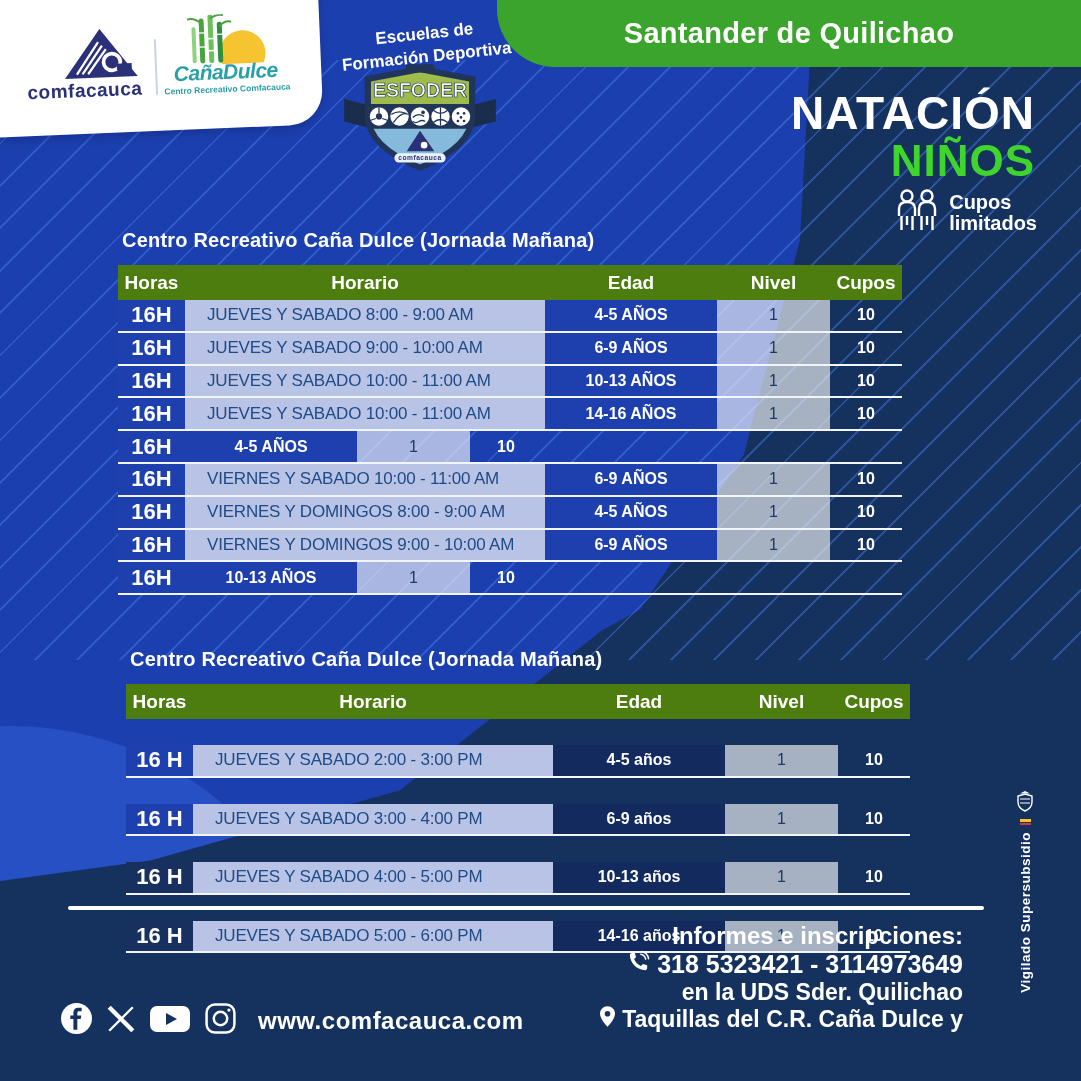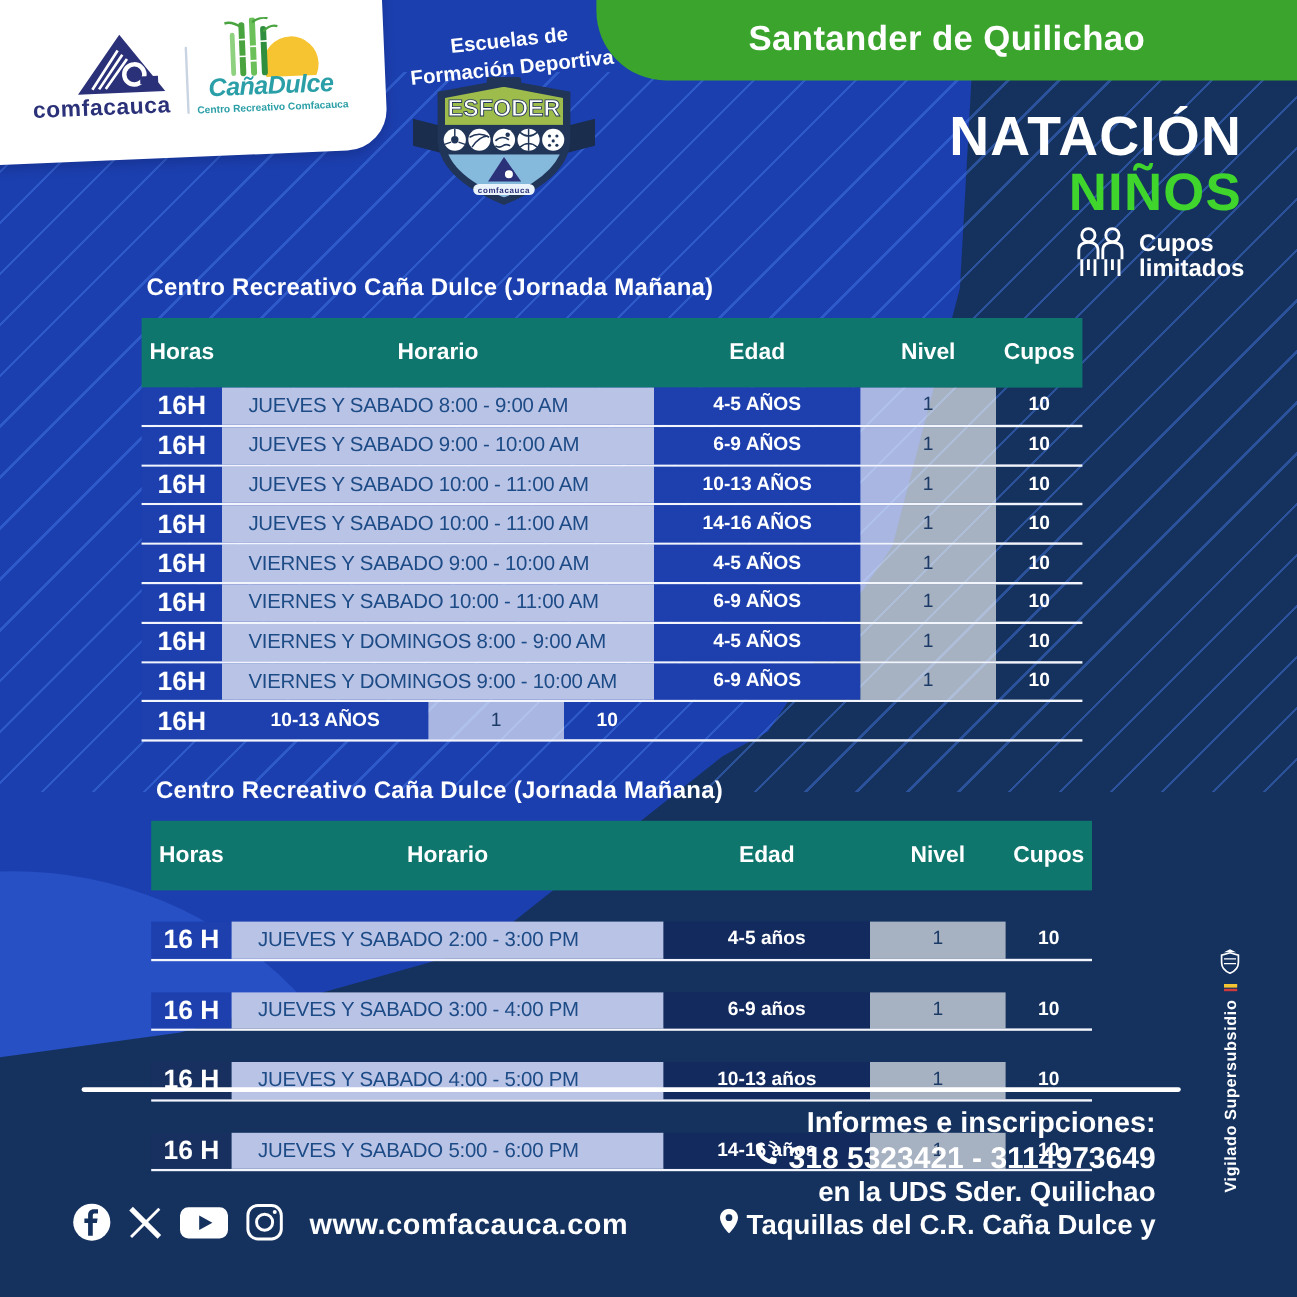--- a/index.html
+++ b/index.html
@@ -47,21 +47,21 @@
   .program{position:absolute;right:46px;top:88px;text-align:right;z-index:5;color:#fff;}
   .program .t1{font-size:46px;font-weight:700;letter-spacing:1px;line-height:50px;}
   .program .t2{font-size:44px;font-weight:700;letter-spacing:1px;line-height:46px;color:#3fd52c;}
   .cupos{position:absolute;right:44px;top:188px;z-index:5;display:flex;gap:10px;
          align-items:center;color:#fff;}
   .cupos .txt{font-size:20px;font-weight:700;line-height:21px;text-align:left;}
 
   
   .tbl{position:absolute;z-index:6;width:784px;}
   .tbl .t-title{color:#fff;font-size:20px;font-weight:700;margin:0 0 13px 4px;letter-spacing:.2px;}
-  .t-head{height:58px;background:#0f766e;display:flex;align-items:center;}
+  .t-head{height:35px;background:#4d7c0f;display:flex;align-items:center;}
   .t-head .hc{color:#fff;font-weight:700;font-size:19px;text-align:center;}
   .trow{display:flex;height:32.8px;border-bottom:2px solid #f3f5fc;}
   .t2 .trow{height:32.5px;margin-top:26px;}
   .tc{display:flex;align-items:center;justify-content:center;font-size:16px;}
   .c0{width:67px;}.c1{width:360px;}.c2{width:172px;}.c3{width:113px;}.c4{width:72px;}
   .tc.c0{background:#1d40ae;color:#fff;font-weight:700;font-size:22px;}
   .tc.c1{background:#b9c3e6;color:#1d4b86;justify-content:flex-start;
          padding-left:22px;font-size:17px;letter-spacing:-.2px;}
   .tc.c2{background:#1d40ae;color:#fff;font-weight:700;}
   .tc.c3{background:rgba(255,255,255,.62);color:#1c3a66;}
@@ -227,21 +227,20 @@
         </div>
         <div class="trow">
           <div class="tc c0">16H</div>
           <div class="tc c1">JUEVES Y SABADO 10:00 - 11:00 AM</div>
           <div class="tc c2">14-16 AÑOS</div>
           <div class="tc c3">1</div>
           <div class="tc c4">10</div>
         </div>
         <div class="trow">
           <div class="tc c0">16H</div>
-          <div class="tc c1">VIERNES Y SABADO 9:00 - 10:00 AM</div>
           <div class="tc c2">4-5 AÑOS</div>
           <div class="tc c3">1</div>
           <div class="tc c4">10</div>
         </div>
         <div class="trow">
           <div class="tc c0">16H</div>
           <div class="tc c1">VIERNES Y SABADO 10:00 - 11:00 AM</div>
           <div class="tc c2">6-9 AÑOS</div>
           <div class="tc c3">1</div>
           <div class="tc c4">10</div>

